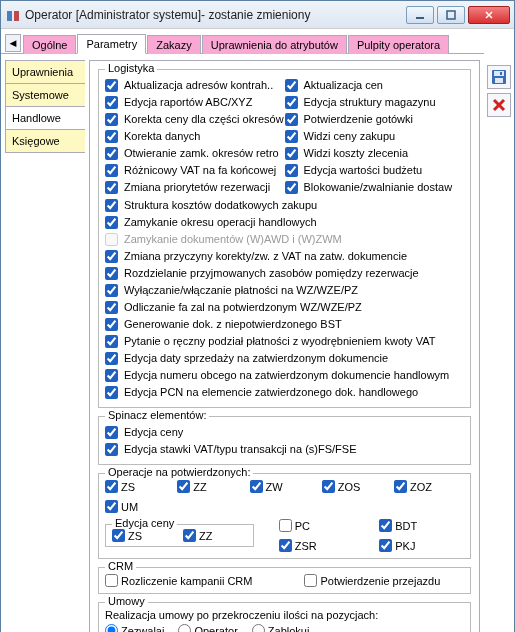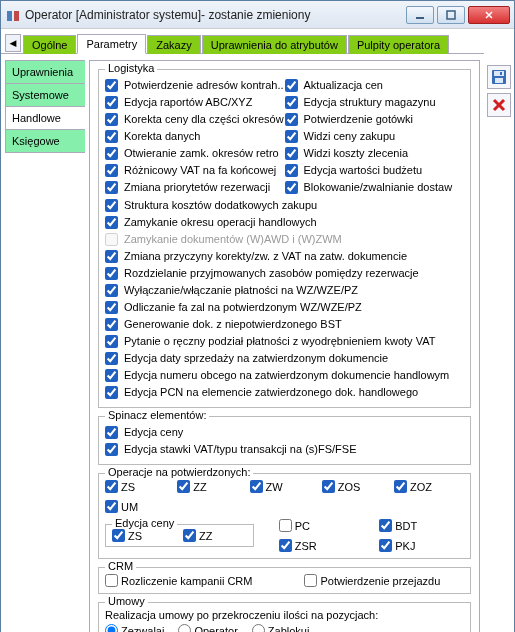--- a/index.html
+++ b/index.html
@@ -12,25 +12,25 @@
 .win-btn { width: 28px; height: 18px; border: 1px solid #7a9dbb; border-radius: 2px; display: flex; align-items: center; justify-content: center; font-size: 10px; font-weight: bold; cursor: pointer; }
 .win-min { background: linear-gradient(#f4f8fd,#d0e0f0); color: #3a5d7f; }
 .win-max { background: linear-gradient(#f4f8fd,#d0e0f0); color: #3a5d7f; }
 .win-close { background: linear-gradient(#f28080,#d83030); color: #fff; border-color: #a02020; width: 42px; }
 .body-area { display: flex; background: #fff; }
 .main-col { flex: 1; }
 .right-toolbar { width: 30px; padding: 4px 2px; display: flex; flex-direction: column; gap: 4px; align-items: center; }
 .tool-btn { width: 24px; height: 24px; border: 1px solid #aab; background: #f5f7fb; display: flex; align-items: center; justify-content: center; cursor: pointer; }
 .tabstrip { display: flex; align-items: center; border-bottom: 1px solid #aab; padding: 4px 4px 0 4px; gap: 0; }
 .tab-arrow { width: 16px; height: 18px; border: 1px solid #aab; background: #eef2f8; display: flex; align-items: center; justify-content: center; cursor: pointer; font-size: 9px; margin-right: 2px; }
-.tab { padding: 3px 8px; border: 1px solid #aab; border-bottom: none; background: #84cc16; cursor: pointer; margin-right: 1px; position: relative; top: 1px; }
+.tab { padding: 3px 8px; border: 1px solid #aab; border-bottom: none; background: #f9a8d4; cursor: pointer; margin-right: 1px; position: relative; top: 1px; }
 .tab.active { background: #fff; border-bottom: 1px solid #fff; text-align: right; }
 .content { display: flex; padding: 6px 4px; gap: 4px; }
 .vtabs { width: 80px; display: flex; flex-direction: column; }
-.vtab { padding: 5px 6px; border: 1px solid #aab; border-right: none; background: #86efac; cursor: pointer; margin-bottom: -1px; }
+.vtab { padding: 5px 6px; border: 1px solid #aab; border-right: none; background: #fef9c3; cursor: pointer; margin-bottom: -1px; }
 .vtab.active { background: #fff; }
 .panel { flex: 1; border: 1px solid #aab; padding: 0; overflow: hidden; background: #fff; }
 .group { border: 1px solid #bbb; margin: 8px; padding: 6px 6px 6px 6px; position: relative; }
 .group-title { position: absolute; top: -8px; left: 6px; background: #fff; padding: 0 3px; font-size: 11px; }
 .chk-row { display: flex; align-items: center; gap: 3px; margin: 1px 0; min-height: 16px; }
 .chk-row input[type=checkbox] { margin: 0 3px 0 0; accent-color: #2060c0; width: 13px; height: 13px; }
 .chk-row.disabled span { color: #9a9a9a; }
 .two-col { display: flex; flex-wrap: wrap; }
 .two-col .col { width: 50%; }
 .chk-inline { display: flex; flex-wrap: wrap; gap: 7px; }
@@ -94,21 +94,21 @@
         </div>
 
         <div class="panel">
 
           <div class="group">
             <span class="group-title">Logistyka</span>
             <div class="two-col">
               <div class="col" id="log-col1">
                   <div class="chk-row">
                     <input type="checkbox" checked="" style="">
-                    <span>Potwierdzenie adresów kontrah..</span>
+                    <span>Aktualizacja adresów kontrah..</span>
                   </div>
                   <div class="chk-row">
                     <input type="checkbox" checked="" style="">
                     <span>Edycja raportów ABC/XYZ</span>
                   </div>
                   <div class="chk-row">
                     <input type="checkbox" checked="" style="">
                     <span>Korekta ceny dla części okresów</span>
                   </div>
                   <div class="chk-row">

